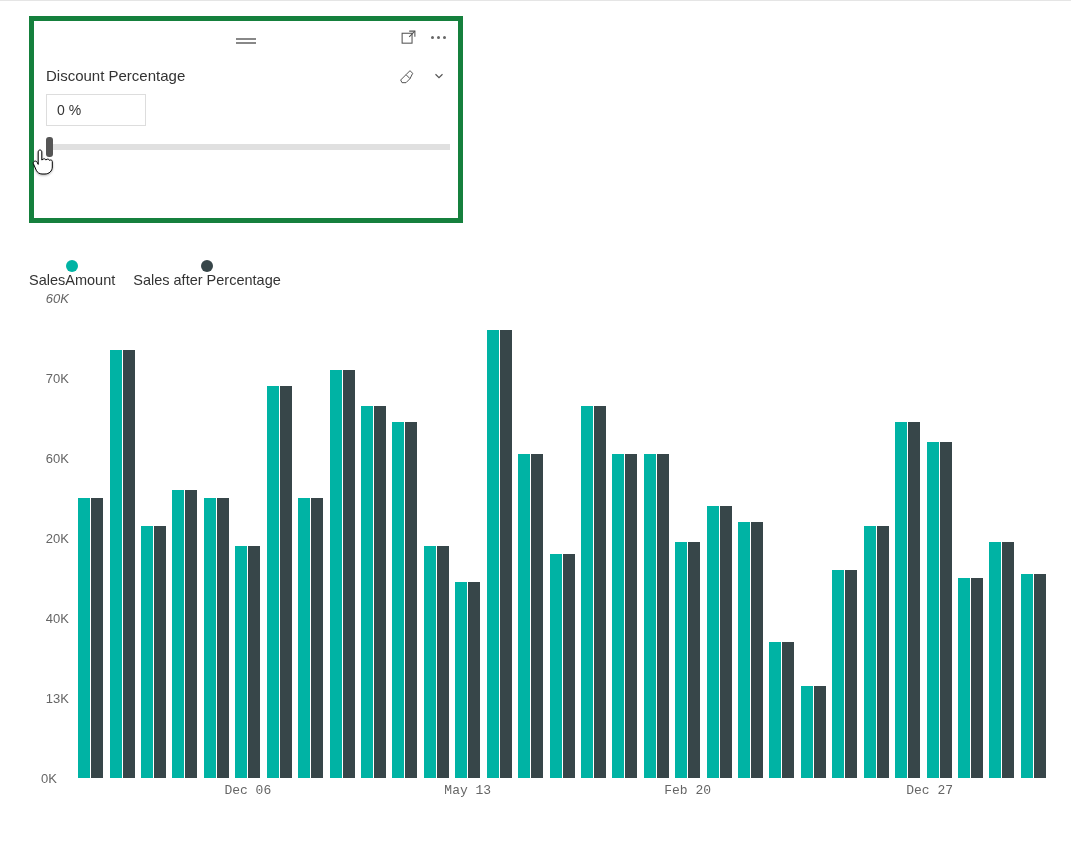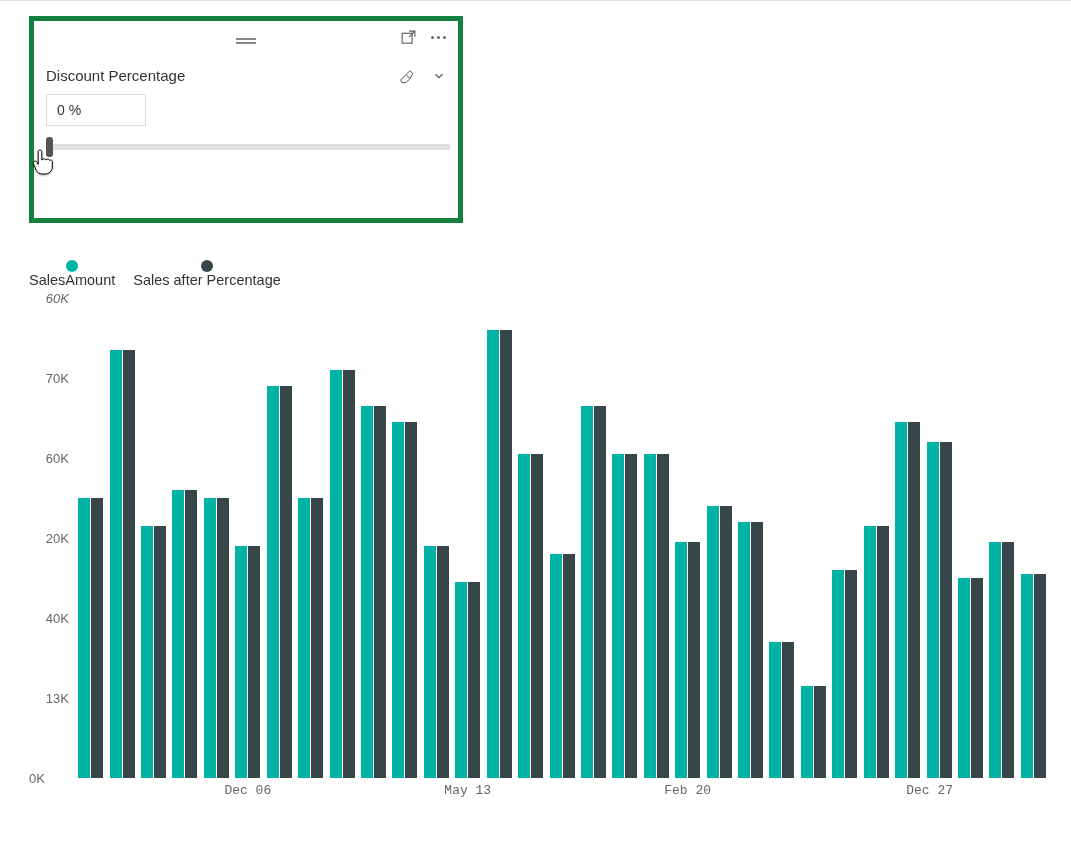--- a/index.html
+++ b/index.html
@@ -283,21 +283,21 @@
       <span>SalesAmount</span>
     </div>
     <div class="legend-item">
       <span class="legend-swatch" style="background:#374649"></span>
       <span>Sales after Percentage</span>
     </div>
   </div>
 
   <div class="plot">
     <div class="y-axis" id="y-axis">
-        <div class="y-tick" style="top: 480px; right: 6px; left: auto; text-align: left; width: 40px;">0K</div>
+        <div class="y-tick" style="top: 480px; right: 18px; left: auto; text-align: right; width: 40px;">0K</div>
         <div class="y-tick" style="top: 400px; right: 6px; left: auto; text-align: right; width: 40px;">13K</div>
         <div class="y-tick" style="top: 320px; right: 6px; left: auto; text-align: right; width: 40px;">40K</div>
         <div class="y-tick" style="top: 240px; right: 6px; left: auto; text-align: right; width: 40px;">20K</div>
         <div class="y-tick" style="top: 160px; right: 6px; left: auto; text-align: right; width: 40px;">60K</div>
         <div class="y-tick" style="top: 80px; right: 6px; left: auto; text-align: right; width: 40px;">70K</div>
         <div class="y-tick" style="top: 0px; right: 6px; left: auto; text-align: right; width: 40px; font-style: italic;">60K</div>
       </div>
     <div class="bars-area" id="bars-area">
         <div class="bar-group">
           <div class="bar sales" style="height: 280px;"></div>

